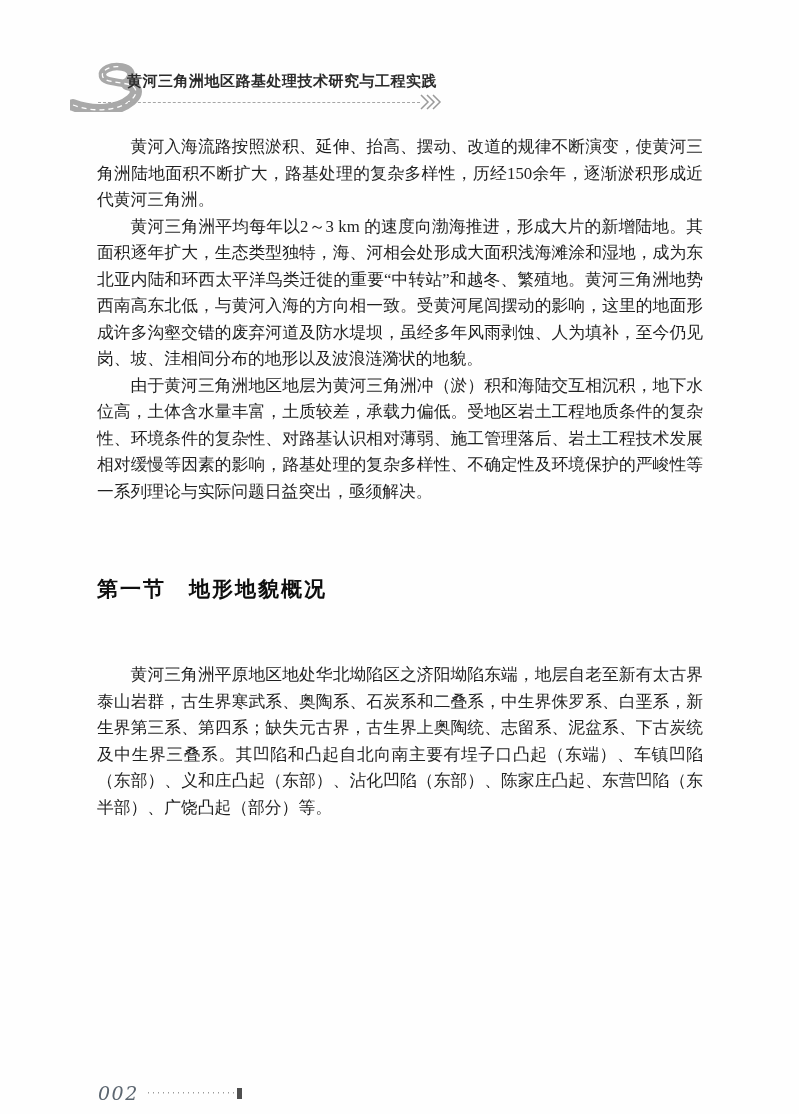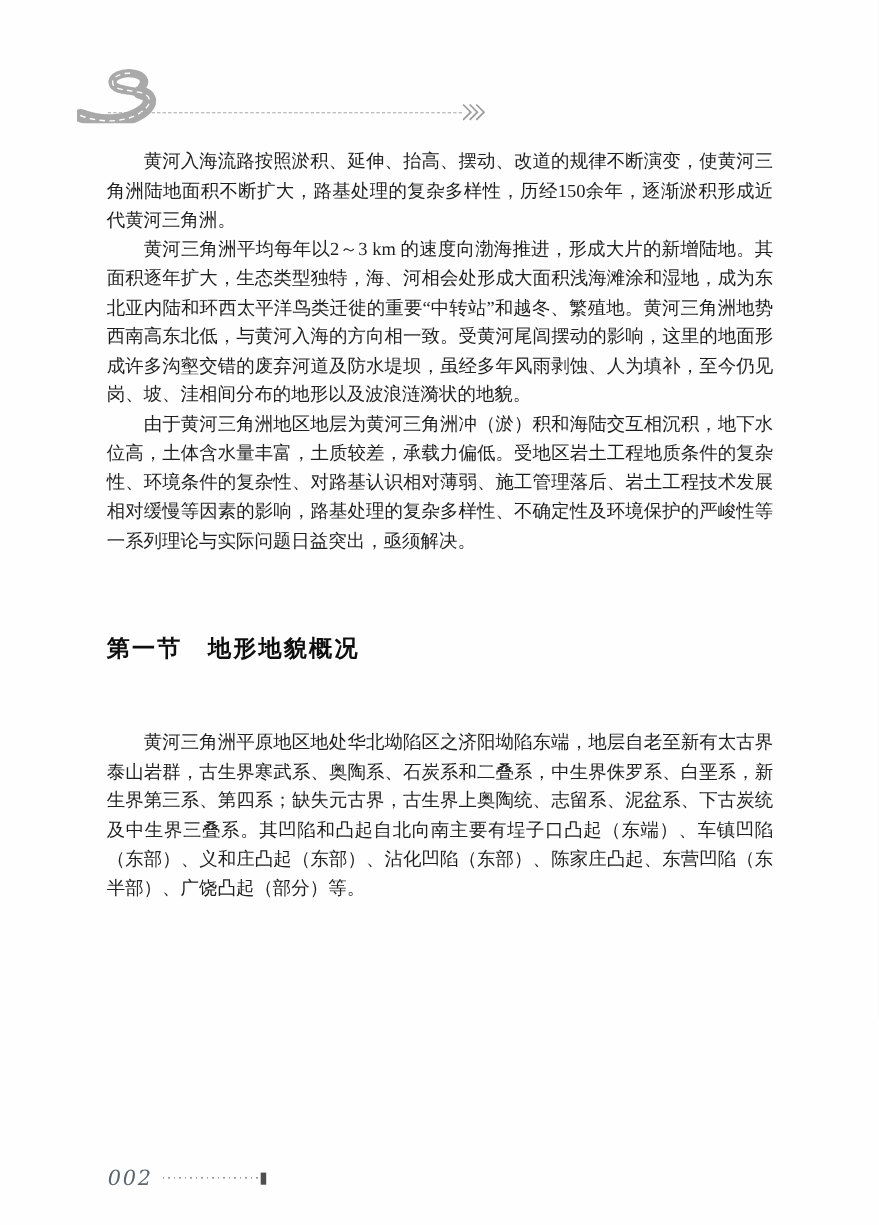--- a/index.html
+++ b/index.html
@@ -41,21 +41,21 @@
   .section-heading{
     margin:70px 0 59px 0;
     text-align:left;
     font-family:"Liberation Sans","DejaVu Sans",sans-serif;
     font-weight:700;font-size:21px;letter-spacing:2px;
     color:#0e0e0e;
   }
 
   
   .page-footer{
-    position:absolute;left:98px;top:1060px;
+    position:absolute;left:98px;top:1082px;
     display:flex;align-items:center;height:22px;text-align:right;
   }
   .page-number{
     font-family:"DejaVu Serif","Liberation Serif",serif;
     font-style:italic;font-size:19px;letter-spacing:1.5px;
     color:#5c6670;
   }
   .dotted-line{
     display:inline-block;
     width:88px;height:2px;margin-left:9px;
@@ -71,20 +71,21 @@
 <body>
 
 <div class="page">
 
   <header class="page-header">
     <svg class="logo-svg" width="80" height="52" viewBox="0 0 80 52">
       <path d="M3 45 C 24 53, 48 51, 61 40 C 69 33, 67 26, 57 24" fill="none" stroke="#a9a9a9" stroke-width="12" stroke-linecap="round"></path>
       <path d="M57 24 C 45 21.5, 34 22, 32.5 16 C 31 10, 41 5, 52 7 C 60 8.5, 63.5 13.5, 59 19" fill="none" stroke="#a9a9a9" stroke-width="7.5" stroke-linecap="round"></path>
       <path d="M3 45 C 24 53, 48 51, 61 40 C 69 33, 67 26, 57 24 C 45 21.5, 34 22, 32.5 16 C 31 10, 41 5, 52 7" fill="none" stroke="#ffffff" stroke-width="1.3" stroke-dasharray="5 4"></path>
     </svg>
+    <div class="header-title">黄河三角洲地区路基处理技术研究与工程实践</div>
     <div class="header-rule"></div>
     <svg class="chevrons-svg" width="26" height="20" viewBox="0 0 26 20">
       <polyline points="3,3 10,10 3,17" fill="none" stroke="#9a9a9a" stroke-width="1.5"></polyline>
       <polyline points="9,3 16,10 9,17" fill="none" stroke="#9a9a9a" stroke-width="1.5"></polyline>
       <polyline points="15,3 22,10 15,17" fill="none" stroke="#9a9a9a" stroke-width="1.5"></polyline>
     </svg>
   </header>
 
   <main class="page-body">
     <p class="para">黄河入海流路按照淤积、延伸、抬高、摆动、改道的规律不断演变，使黄河三角洲陆地面积不断扩大，路基处理的复杂多样性，历经150余年，逐渐淤积形成近代黄河三角洲。</p>

